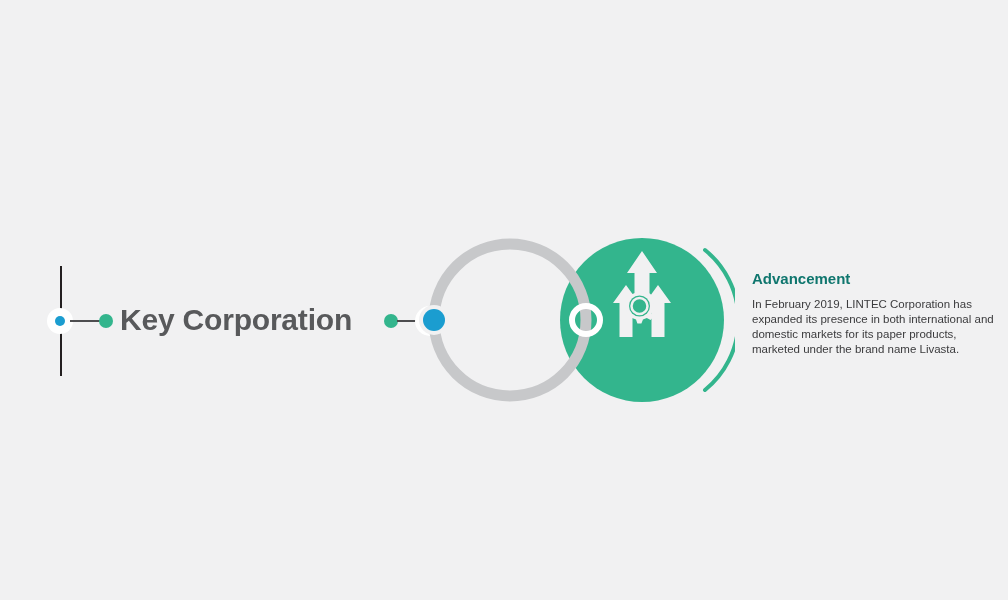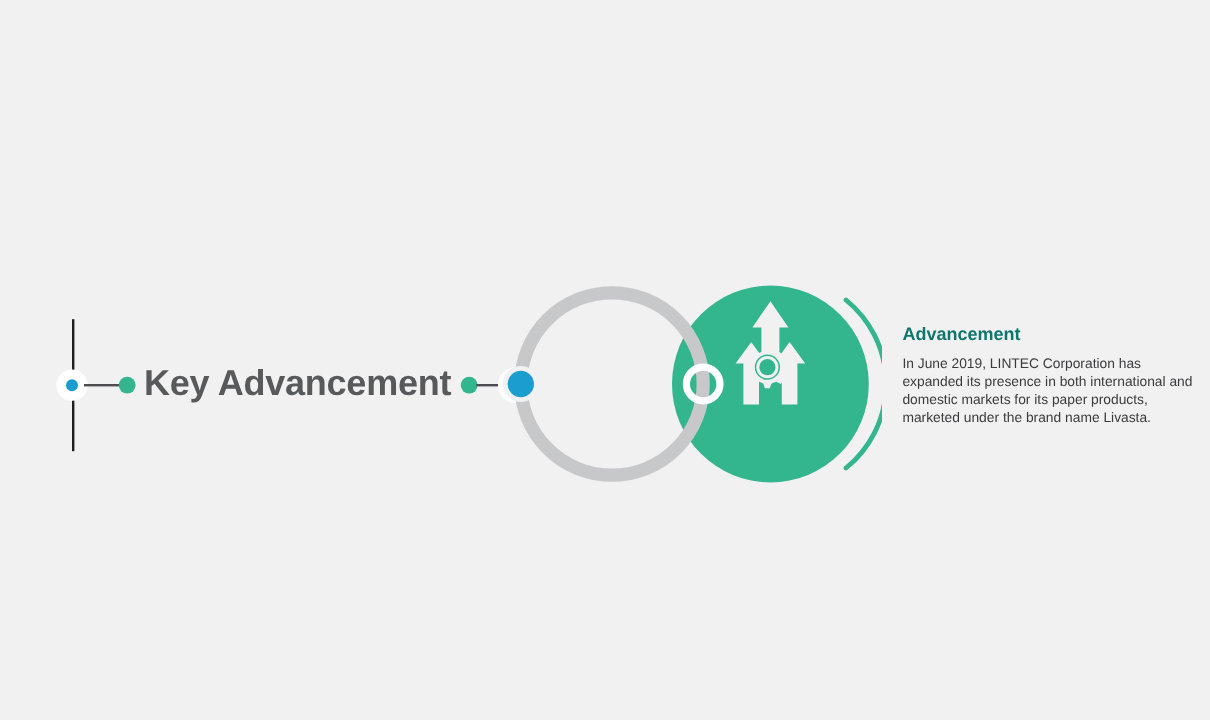--- a/index.html
+++ b/index.html
@@ -177,21 +177,21 @@
   <div class="title-group">
 
     <div class="axis-line"></div>
 
     <div class="node-outer"></div>
     <div class="node-inner"></div>
 
     <div class="connector-left"></div>
     <div class="dot-green-left"></div>
 
-    <div class="main-title">Key Advancement</div>
+    <div class="main-title">Key Corporation</div>
 
     <div class="dot-green-right"></div>
     <div class="connector-right"></div>
 
     <div class="node-outer-2"></div>
     <div class="node-inner-2"></div>
   </div>
 
   <div class="graphic">
     <svg width="320" height="195" viewBox="0 0 320 195" xmlns="http://www.w3.org/2000/svg">
@@ -225,21 +225,21 @@
                  L 212.6 73.8 L 210.8 70.1 L 213.6 67.3 L 217.4 69.1
                  L 221.2 67.6 L 222.6 63.7 L 226.6 63.7 Z"></path>
         <circle cx="224.5" cy="81" r="10.5" fill="#33b58d"></circle>
         <circle cx="224.5" cy="81" r="8" fill="none" stroke="#f1f1f2" stroke-width="2.5"></circle>
       </g>
     </svg>
   </div>
 
   <div class="panel">
     <div class="panel-heading">Advancement</div>
-    <div class="panel-body">In June 2019, LINTEC Corporation has expanded its presence in both international and domestic markets for its paper products, marketed under the brand name Livasta.</div>
+    <div class="panel-body">In February 2019, LINTEC Corporation has expanded its presence in both international and domestic markets for its paper products, marketed under the brand name Livasta.</div>
   </div>
 
   <div class="footer">
     
     
     
     
     
   </div>
 

